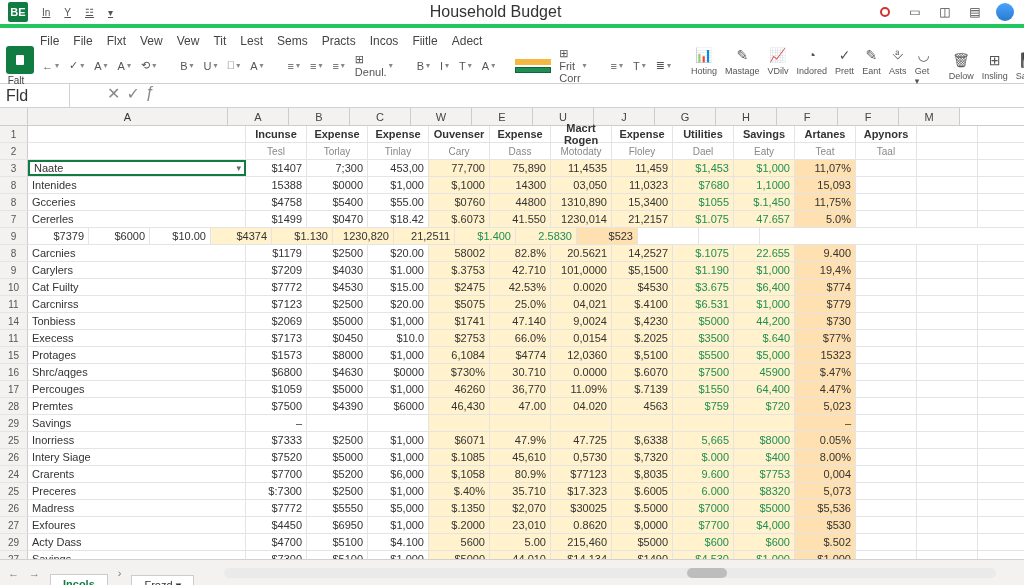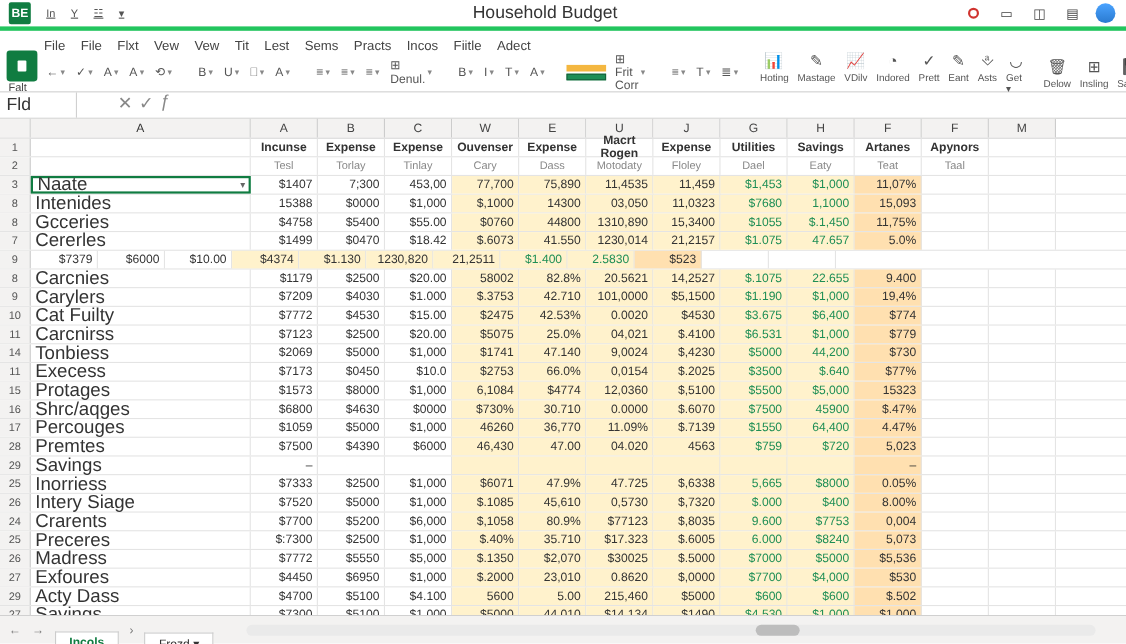--- a/index.html
+++ b/index.html
@@ -46,21 +46,21 @@
     
     .hdr-row { display: flex; height: 18px; border-bottom: 1px solid #ccc; }
     .corner { width: 28px; background: #f3f2f1; border-right: 1px solid #ccc; }
     .leftgap { width: 200px; border-right: 1px solid #ccc; text-align: center; font-size: 11px; background: #f3f2f1; display: flex; align-items: center; justify-content: center; }
     .colh { width: 61px; text-align: center; font-size: 11px; background: #f3f2f1; border-right: 1px solid #ccc; display: flex; align-items: center; justify-content: center; color: #444; }
 
     
     .grid { position: relative; }
     .row { display: flex; height: 17px; border-bottom: 1px solid #e4e4e4; }
     .rowh { width: 28px; text-align: center; font-size: 10px; color: #555; background: #f3f2f1; border-right: 1px solid #ccc; display: flex; align-items: center; justify-content: center; }
-    .celA { width: 200px; border-right: 1px solid #e4e4e4; padding: 0 4px; font-size: 17px; display: flex; align-items: center; }
+    .celA { width: 218px; border-right: 1px solid #e4e4e4; padding: 0 4px; font-size: 11px; display: flex; align-items: center; }
     .cel { width: 61px; border-right: 1px solid #e4e4e4; text-align: right; padding: 0 4px; font-size: 11px; display: flex; align-items: center; justify-content: flex-end; }
     .hdr-cell { font-weight: 600; justify-content: center; text-align: center; }
     .sub-cell { font-size: 10px; color: #888; justify-content: center; text-align: center; }
     .hl-yellow { background: #fff2cc; }
     .hl-orange { background: #ffe0b0; }
     .green-txt { color: #1e8e55; }
     .sel { border: 2px solid #107c41; position: relative; }
     .sel::after { content: "▾"; position: absolute; right: 3px; color: #666; font-size: 9px; }
 
     
@@ -583,21 +583,21 @@
       <div class="rowh">25</div>
       <div class="celA">Preceres</div>
       <div class="cel">$:7300</div>
       <div class="cel">$2500</div>
       <div class="cel">$1,000</div>
       <div class="cel hl-yellow">$.40%</div>
       <div class="cel hl-yellow">35.710</div>
       <div class="cel hl-yellow">$17.323</div>
       <div class="cel hl-yellow">$.6005</div>
       <div class="cel hl-yellow green-txt">6.000</div>
-      <div class="cel hl-yellow green-txt">$8240</div>
+      <div class="cel hl-yellow green-txt">$8320</div>
       <div class="cel hl-orange">5,073</div>
       <div class="cel"></div>
       <div class="cel"></div>
     </div>
     <div class="row">
       <div class="rowh">26</div>
       <div class="celA">Madress</div>
       <div class="cel">$7772</div>
       <div class="cel">$5550</div>
       <div class="cel">$5,000</div>

